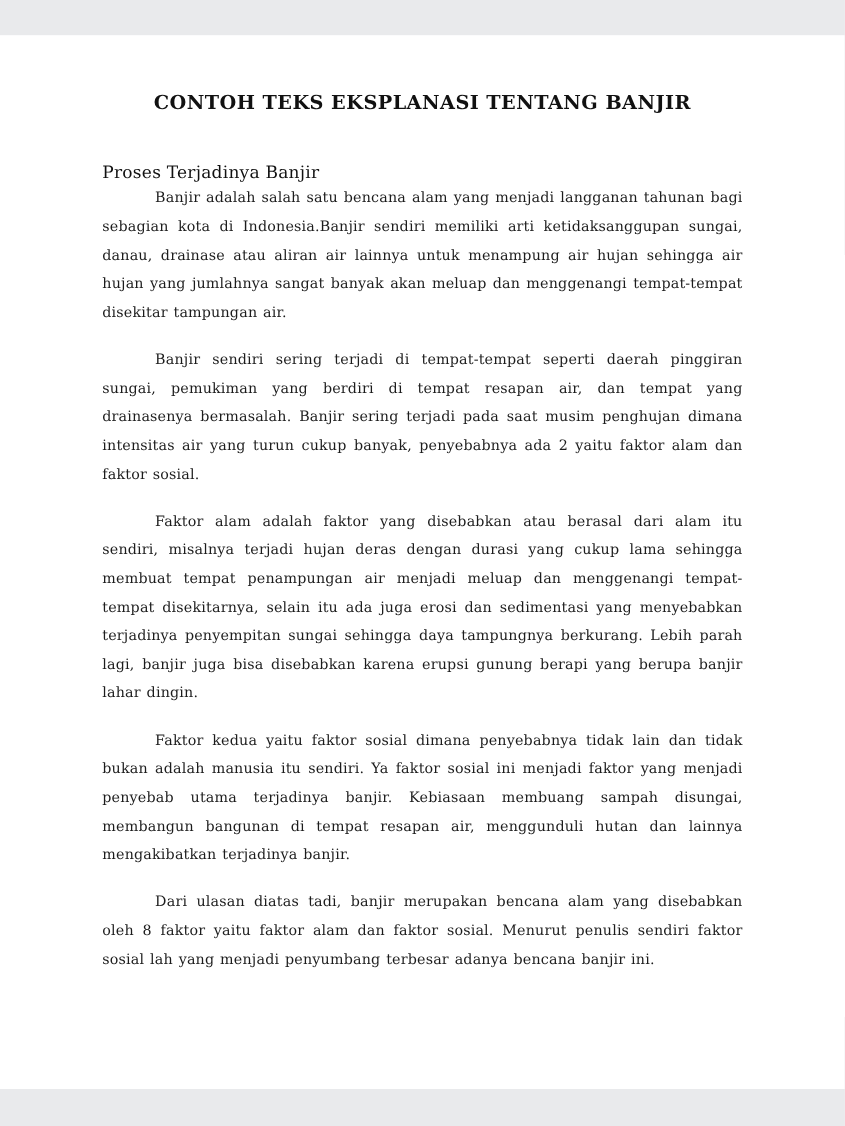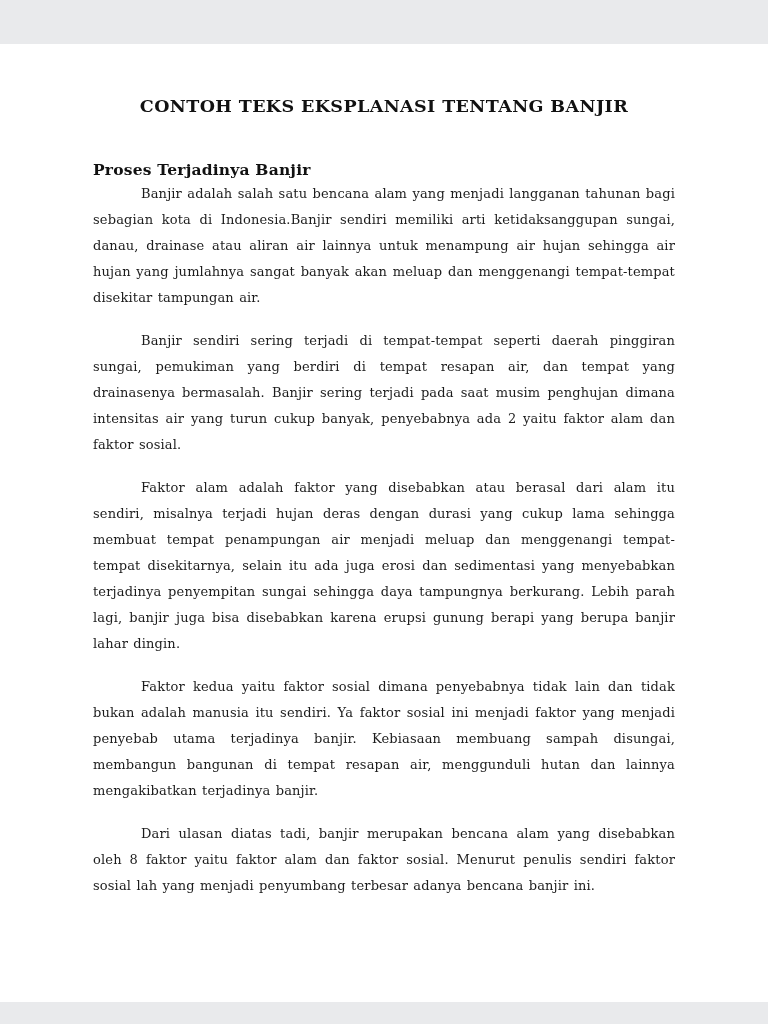--- a/index.html
+++ b/index.html
@@ -14,41 +14,41 @@
     overflow: hidden;
   }
   .canvas {
     width: 768px;
     height: 1024px;
     background: #e9eaec;
     position: relative;
   }
   .page {
     position: absolute;
-    top: 44px;
+    top: 32px;
     left: 0;
     width: 768px;
     height: 958px;
     background: #ffffff;
     box-sizing: border-box;
     padding: 52px 93px 40px 93px;
     color: #1c1c1c;
   }
   .doc-title {
     margin: 0 0 44px 0;
     text-align: center;
     font-size: 17.5px;
     font-weight: bold;
     letter-spacing: 0.4px;
     color: #111111;
   }
   .section-heading {
     margin: 0 0 2px 0;
     font-size: 15.5px;
-    font-weight: bold;
+    font-weight: normal;
     letter-spacing: 0.2px;
     color: #111111;
   }
   .para {
     margin: 0 0 17px 0;
     font-size: 13px;
     line-height: 26px;
     text-align: justify;
     text-indent: 48px;
     letter-spacing: 0.15px;

